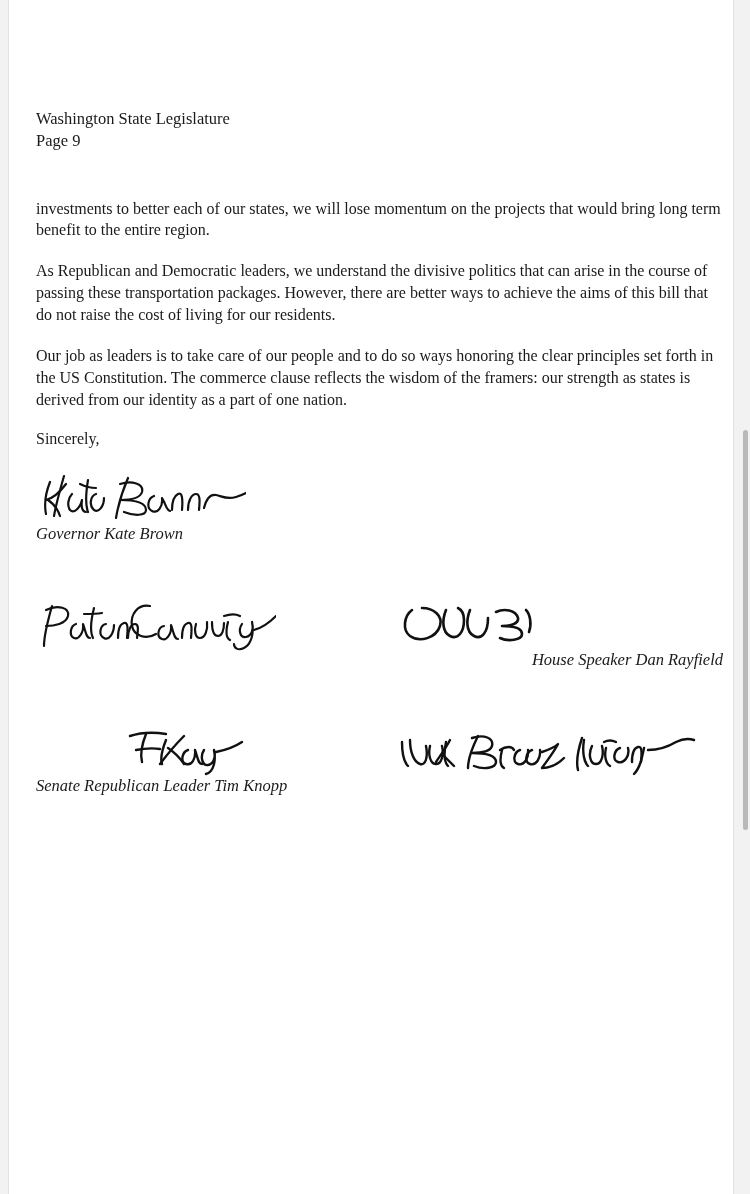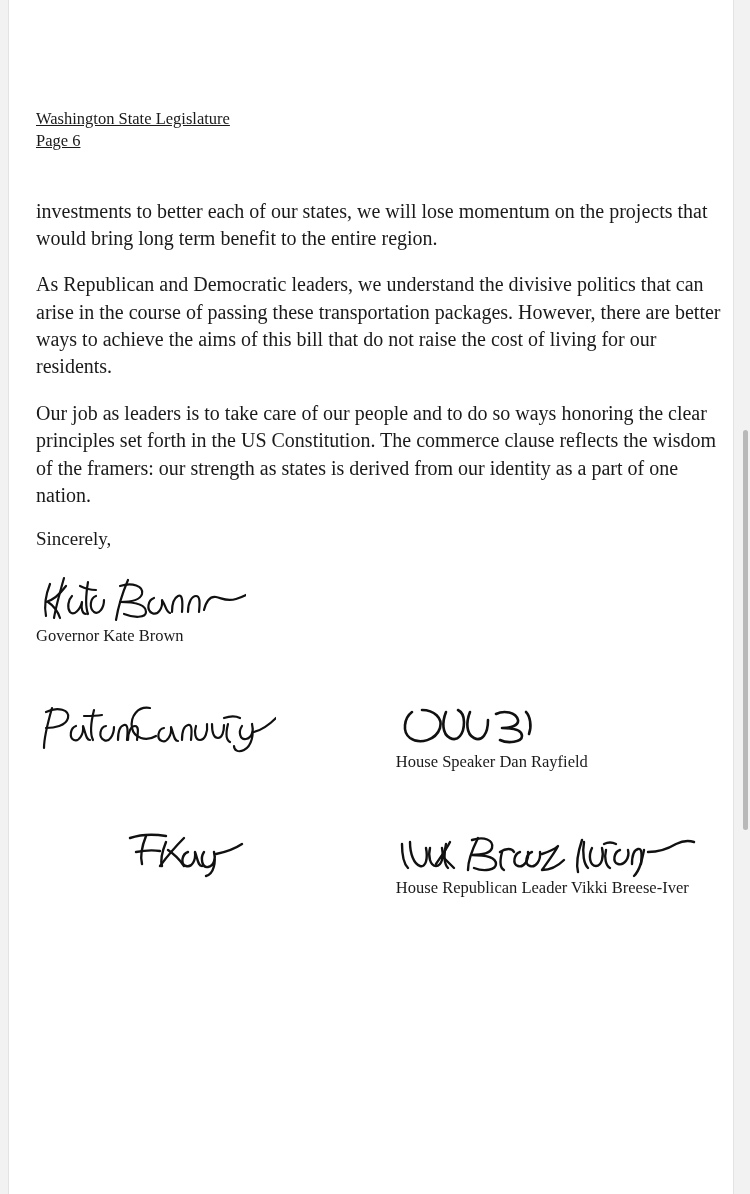--- a/index.html
+++ b/index.html
@@ -55,49 +55,50 @@
   .content {
     position: absolute;
     left: 27px;
     right: 10px;
     top: 108px;
   }
   .letterhead {
     font-size: 16.5px;
     line-height: 1.32;
     margin-bottom: 46px;
-    text-decoration: underline;
   }
   .letterhead div { white-space: nowrap; }
   p.body-par {
-    font-size: 20px;
+    font-size: 16px;
     line-height: 1.37;
     margin: 0 0 19px 0;
     text-align: left;
     max-width: 700px;
   }
   .sincerely {
-    font-size: 19px;
+    font-size: 16px;
     margin: 16px 0 0 0;
   }
   .sig-block {
     position: relative;
     margin-top: 18px;
   }
   .sig-row {
     display: flex;
     position: relative;
   }
   .sig-col {
     position: relative;
     width: 396px;
     box-sizing: border-box;
+    font-style: italic;
   }
   .sig-col.right {
     width: 360px;
+    text-align: right;
   }
   .sig-name {
     font-size: 16.5px;
     white-space: nowrap;
   }
   .sig-img {
     height: 58px;
     position: relative;
   }
   .sig-img svg {
@@ -114,21 +115,21 @@
 
   <div class="edge-left"></div>
   <div class="edge-right"></div>
   <div class="scrollbar"></div>
 
   <div class="sheet">
     <div class="content">
 
       <div class="letterhead">
         <div>Washington State Legislature</div>
-        <div>Page 6</div>
+        <div>Page 9</div>
       </div>
 
       <p class="body-par">investments to better each of our states, we will lose momentum on the projects that would bring long term benefit to the entire region.</p>
       <p class="body-par">As Republican and Democratic leaders, we understand the divisive politics that can arise in the course of passing these transportation packages.  However, there are better ways to achieve the aims of this bill that do not raise the cost of living for our residents.</p>
       <p class="body-par">Our job as leaders is to take care of our people and to do so ways honoring the clear principles set forth in the US Constitution.  The commerce clause reflects the wisdom of the framers: our strength as states is derived from our identity as a part of one nation.</p>
 
       <p class="sincerely">Sincerely,</p>
 
       <div class="sig-block">
 
@@ -210,20 +211,21 @@
                   <path d="M40 28 C50 26 58 26 64 27"></path>
                   <path d="M70 18 C66 28 64 36 66 42"></path>
                   <path d="M88 14 C78 24 70 34 64 42"></path>
                   <path d="M72 26 C78 30 84 36 88 42"></path>
                   <path d="M92 28 C86 30 84 40 90 42 C96 44 100 36 99 28 C102 36 102 42 106 42"></path>
                   <path d="M108 28 C104 34 106 44 112 43 C118 42 120 34 118 28 C120 38 118 50 110 52"></path>
                   <path d="M120 30 C130 28 140 24 146 20"></path>
                 </g>
               </svg>
             </div>
+            <div class="sig-name">Senate Republican Leader Tim Knopp</div>
           </div>
           <div class="sig-col right clip-right">
             <div class="sig-img">
               <svg width="300" height="56" viewBox="0 0 300 56" fill="none" xmlns="http://www.w3.org/2000/svg">
                 <g stroke="#111" stroke-width="2.4" fill="none" stroke-linecap="round" stroke-linejoin="round">
                   <path d="M6 20 C6 30 8 40 12 44"></path>
                   <path d="M14 18 C14 30 18 40 24 42 C30 44 32 34 30 24"></path>
                   <path d="M34 24 C32 32 34 42 40 42 C46 42 48 32 46 24"></path>
                   <path d="M50 20 C48 30 48 40 52 44"></path>
                   <path d="M54 18 C50 26 44 34 40 40"></path>
@@ -240,21 +242,20 @@
                   <path d="M196 24 C192 32 194 42 200 42 C206 42 208 32 206 24"></path>
                   <path d="M210 26 C208 34 210 42 214 44"></path>
                   <path d="M208 20 C212 18 216 18 220 20"></path>
                   <path d="M224 26 C218 28 216 38 222 40 C228 42 234 34 232 26"></path>
                   <path d="M236 40 C236 32 238 26 242 25 C246 24 246 30 245 40"></path>
                   <path d="M248 26 C246 36 244 46 238 52"></path>
                   <path d="M252 28 C260 28 270 26 280 20 C286 17 292 16 298 18"></path>
                 </g>
               </svg>
             </div>
-            <div class="sig-name">House Republican Leader Vikki Breese-Iver</div>
           </div>
         </div>
 
       </div>
 
     </div>
   </div>
 </div>
 
 </body></html>

